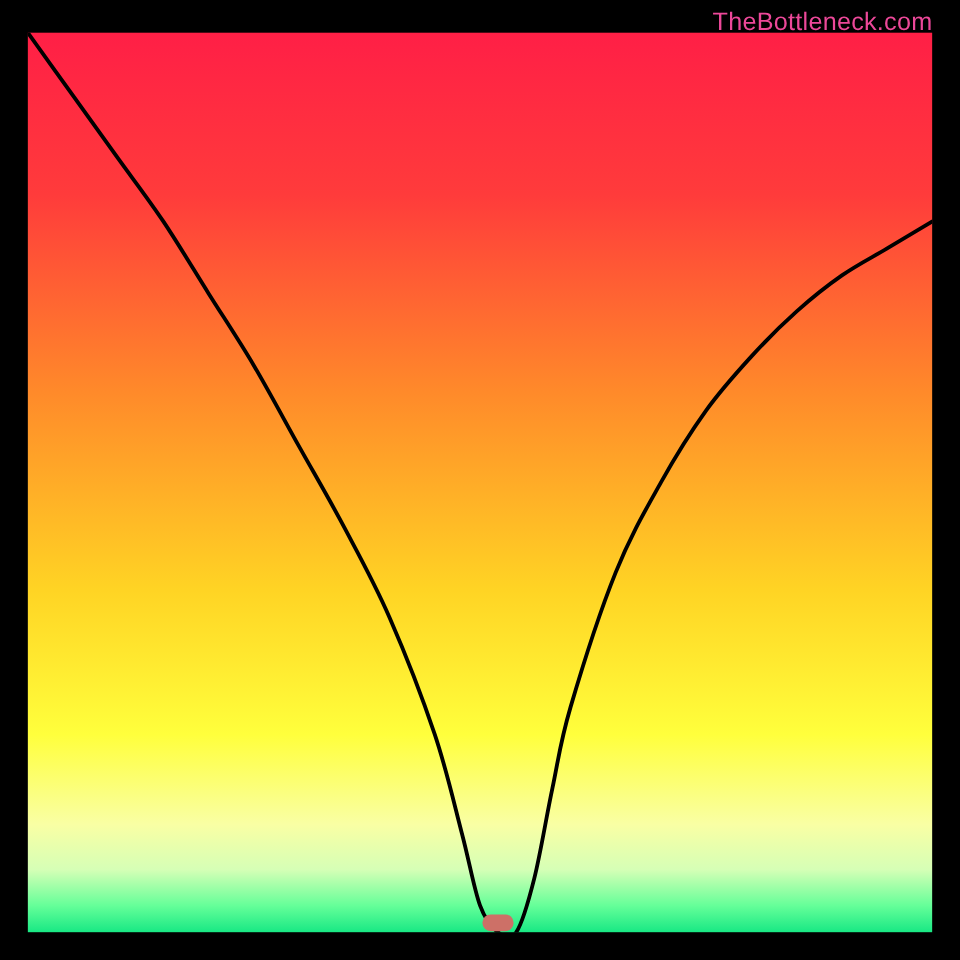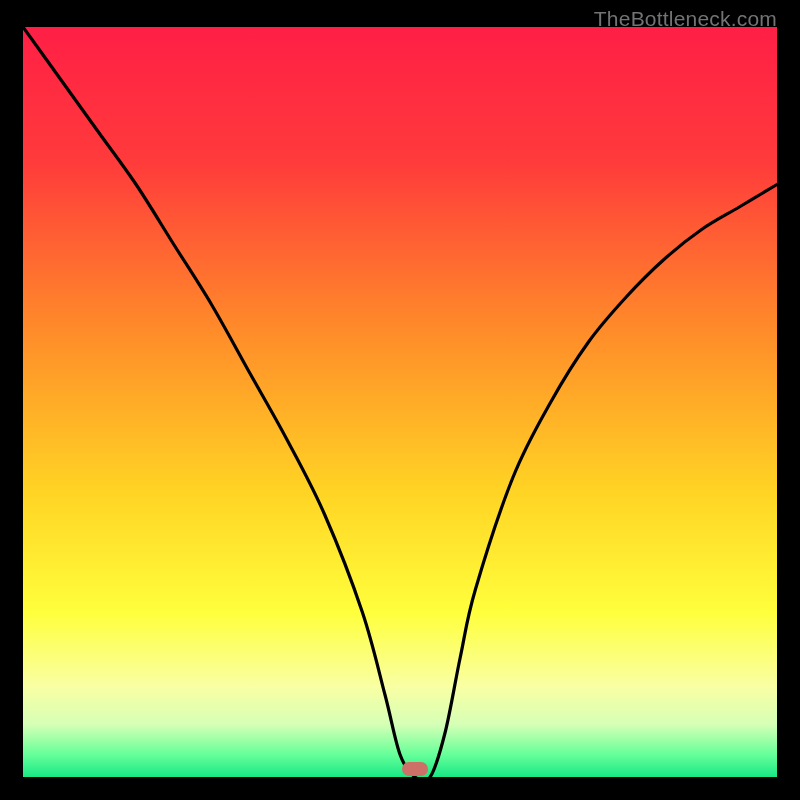--- a/index.html
+++ b/index.html
@@ -30,21 +30,21 @@
     position: absolute;
     left: 0;
     top: 0;
     width: 100%;
     height: 100%;
   }
   .watermark {
     position: absolute;
     top: 7px;
     right: 23px;
-    color: #737373;
+    color: #ec4899;
     font-size: 21px;
     font-weight: 500;
     letter-spacing: 0.2px;
   }
   .curve {
     position: absolute;
     left: 0;
     top: 0;
     width: 100%;
     height: 100%;

